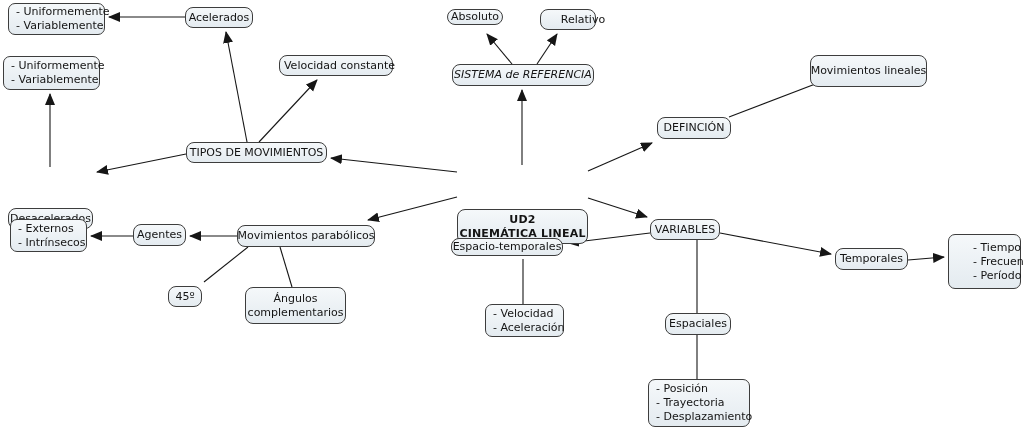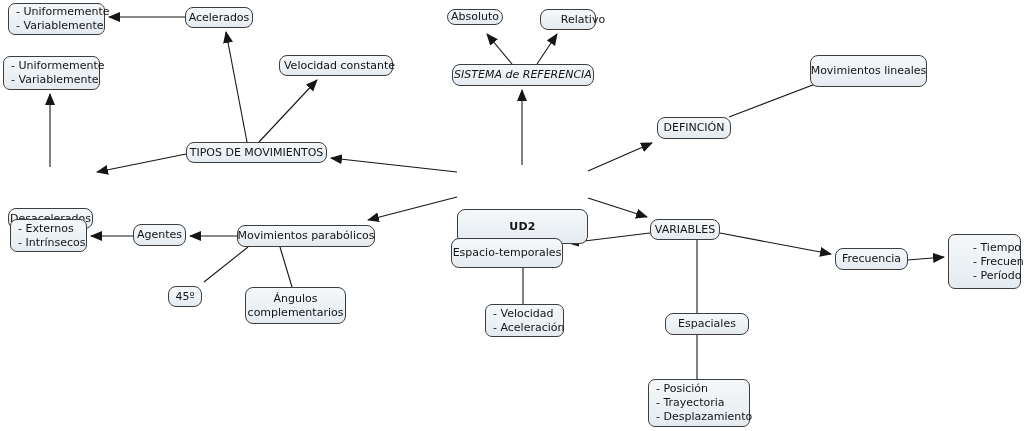--- a/index.html
+++ b/index.html
@@ -120,20 +120,21 @@
         <div class="line">SISTEMA de REFERENCIA</div>
       </div>
       <div class="node" style="left: 810px; top: 55px; width: 117px; height: 32px;">
         <div class="line">Movimientos lineales</div>
       </div>
       <div class="node" style="left: 657px; top: 117px; width: 74px; height: 22px;">
         <div class="line">DEFINCIÓN</div>
       </div>
       <div class="node bold" style="left: 457px; top: 165px; width: 131px; height: 35px; margin-top: 44px;">
         <div class="line">UD2</div>
+        <div class="line">CINEMÁTICA LINEAL</div>
       </div>
       <div class="node" style="left: 8px; top: 167px; width: 85px; height: 21px; margin-top: 41px;">
         <div class="line">Desacelerados</div>
       </div>
       <div class="node left" style="left: 10px; top: 219px; width: 77px; height: 33px;">
         <div class="line">- Externos</div>
         <div class="line">- Intrínsecos</div>
       </div>
       <div class="node" style="left: 133px; top: 224px; width: 53px; height: 22px;">
         <div class="line">Agentes</div>
@@ -141,40 +142,40 @@
       <div class="node" style="left: 237px; top: 225px; width: 138px; height: 22px;">
         <div class="line">Movimientos parabólicos</div>
       </div>
       <div class="node" style="left: 168px; top: 286px; width: 34px; height: 21px;">
         <div class="line">45º</div>
       </div>
       <div class="node" style="left: 245px; top: 287px; width: 101px; height: 37px;">
         <div class="line">Ángulos</div>
         <div class="line">complementarios</div>
       </div>
-      <div class="node" style="left: 451px; top: 238px; width: 112px; height: 30px;">
+      <div class="node" style="left: 451px; top: 238px; width: 112px; height: 18px;">
         <div class="line">Espacio-temporales</div>
       </div>
       <div class="node left" style="left: 485px; top: 304px; width: 79px; height: 33px;">
         <div class="line">- Velocidad</div>
         <div class="line">- Aceleración</div>
       </div>
       <div class="node" style="left: 650px; top: 219px; width: 70px; height: 21px;">
         <div class="line">VARIABLES</div>
       </div>
-      <div class="node" style="left: 665px; top: 313px; width: 84px; height: 22px;">
+      <div class="node" style="left: 665px; top: 313px; width: 66px; height: 22px;">
         <div class="line">Espaciales</div>
       </div>
       <div class="node left" style="left: 648px; top: 379px; width: 102px; height: 48px;">
         <div class="line">- Posición</div>
         <div class="line">- Trayectoria</div>
         <div class="line">- Desplazamiento</div>
       </div>
       <div class="node" style="left: 835px; top: 248px; width: 73px; height: 22px;">
-        <div class="line">Frecuencia</div>
+        <div class="line">Temporales</div>
       </div>
       <div class="node left" style="left: 948px; top: 234px; width: 73px; height: 55px; padding-left: 24px;">
         <div class="line">- Tiempo</div>
         <div class="line">- Frecuencia</div>
         <div class="line">- Período</div>
       </div>
     </div>
 </div>
 
 </body></html>

